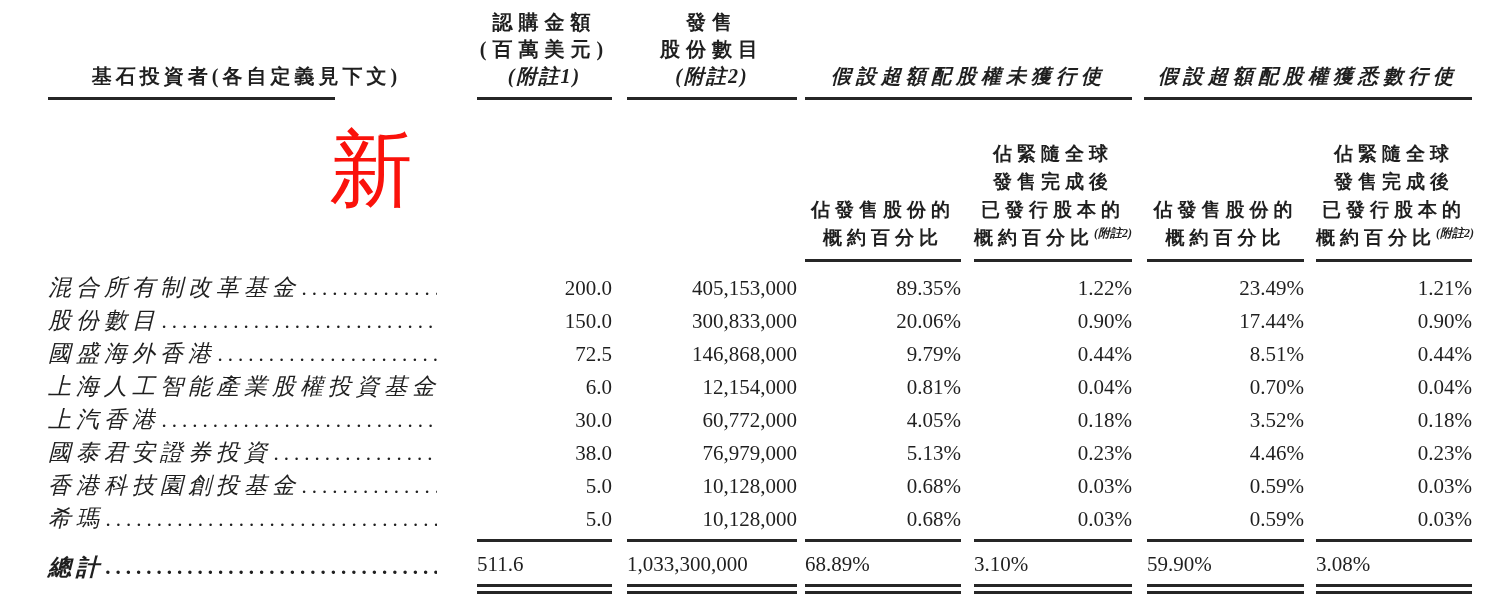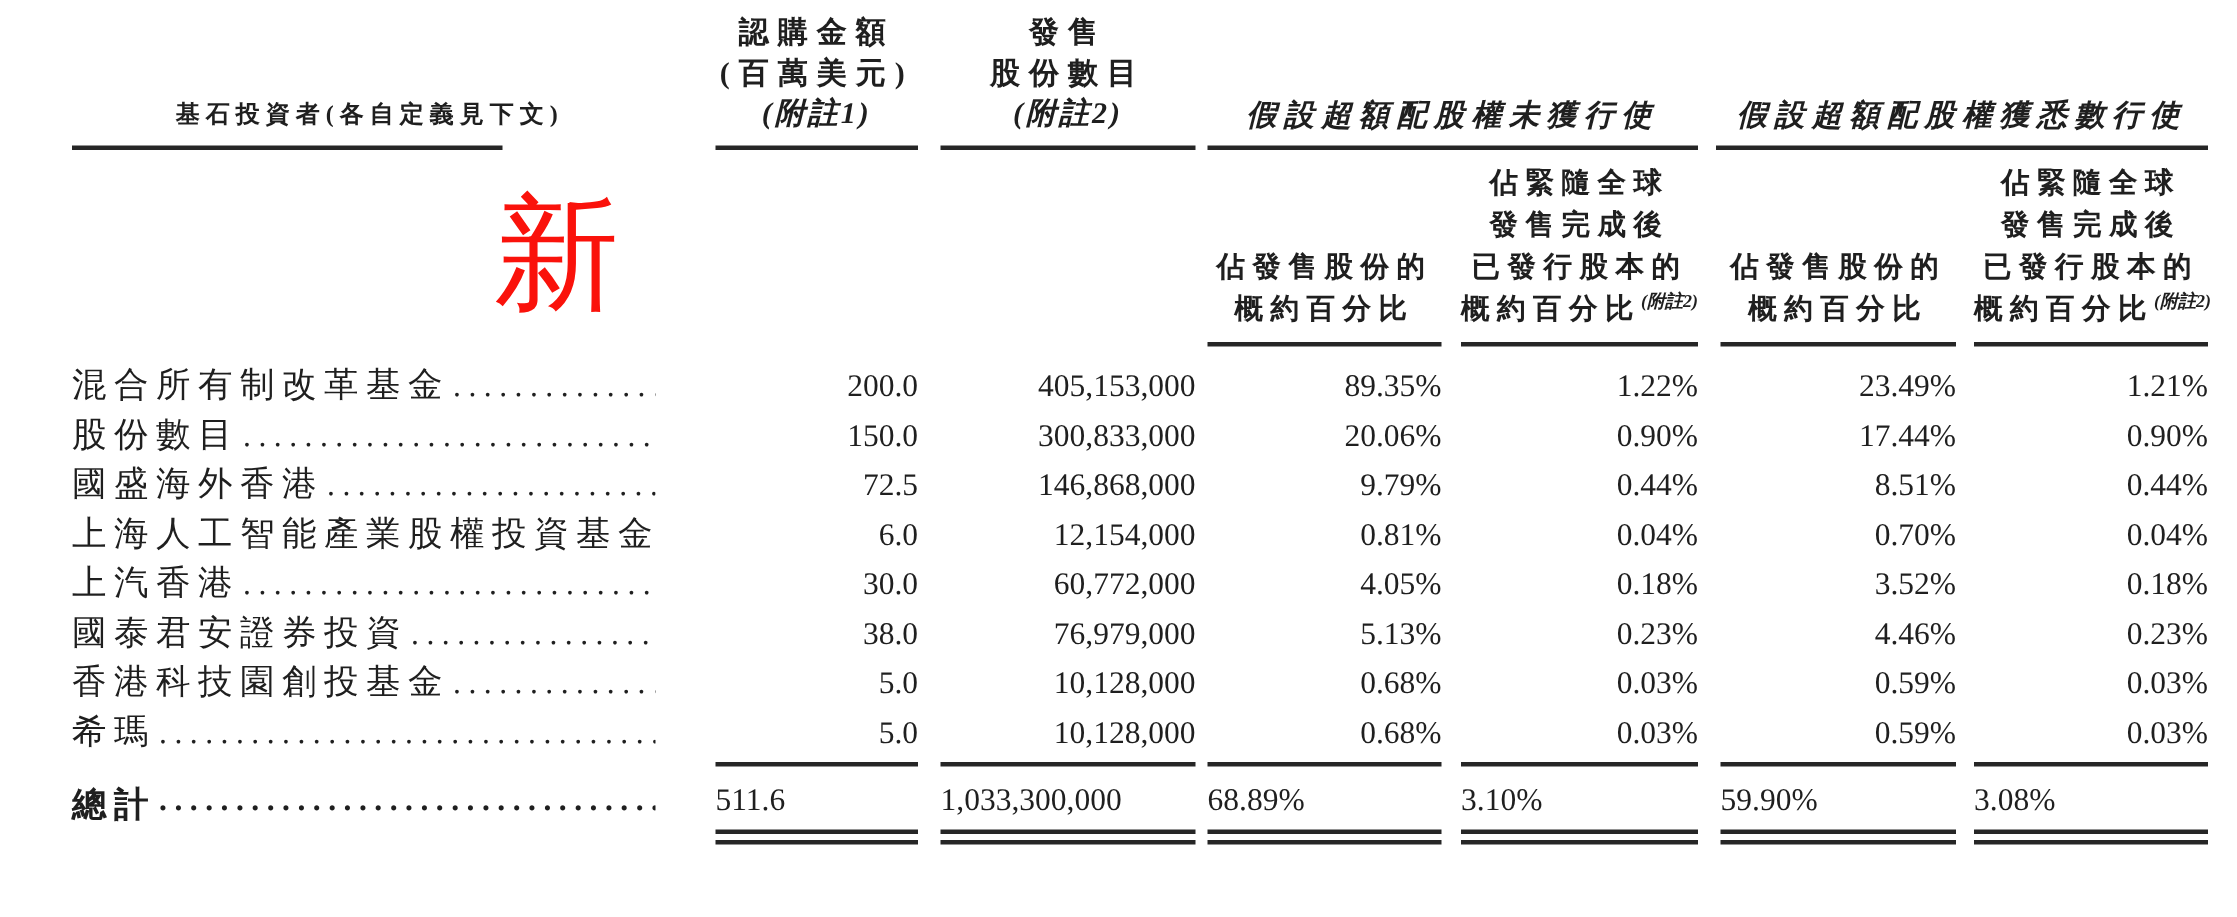--- a/index.html
+++ b/index.html
@@ -48,32 +48,32 @@
   .rule { height: 3px; background: #262626; margin-top: 7px; }
   .rule-name { width: 287px; }
   .rule-double {
     height: 10px;
     border-top: 3px solid #262626;
     border-bottom: 3px solid #262626;
   }
 
   
   .h1row th { height: 100px; }
-  .h2row th { height: 131px; }
+  .h2row th { height: 162px; }
   .hline {
     font-weight: bold;
     font-size: 20px;
     line-height: 27px;
     letter-spacing: 6px;
     text-align: center;
     white-space: nowrap;
   }
   .name-head {
     font-weight: bold;
-    font-size: 16px;
+    font-size: 20px;
     letter-spacing: 4px;
     line-height: 27px;
     white-space: nowrap;
   }
   .group-head {
     font-weight: bold;
     font-size: 20px;
     letter-spacing: 5px;
     text-align: center;
     white-space: nowrap;
@@ -99,21 +99,21 @@
   
   tbody td {
     height: 33px;
     font-size: 21px;
     line-height: 26px;
     white-space: nowrap;
   }
   tbody tr:first-child td { padding-top: 13px; }
   .num { text-align: right; }
   .namecell { font-size: 23px; letter-spacing: 5px; }
-  .nm { display: flex; align-items: flex-start; }
+  .nm { display: flex; align-items: center; font-style: italic; }
   .nm-t { white-space: nowrap; }
   .leader {
     flex: 1;
     overflow: hidden;
     white-space: nowrap;
     margin-right: 8px;
     margin-left: 2px;
     font-size: 21px;
     letter-spacing: 5px;
   }

